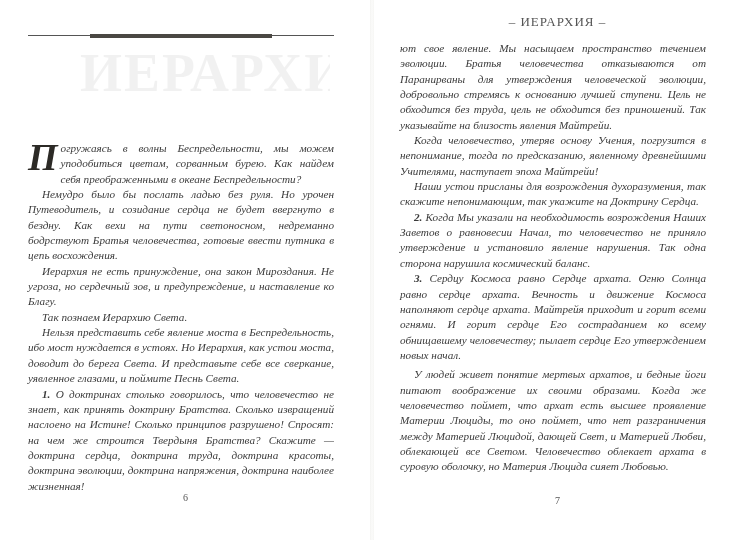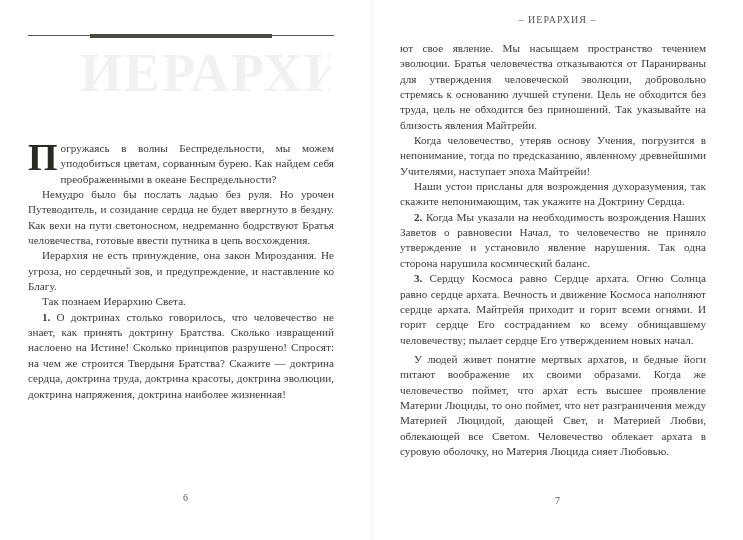--- a/index.html
+++ b/index.html
@@ -27,29 +27,29 @@
       background:#4a4843;
     }
     .ghost-title {
       position:absolute; left:80px; top:42px; width:250px; height:70px;
       opacity:0.05; color:#000;
       font-size:54px; font-weight:bold; letter-spacing:2px;
       overflow:hidden; white-space:nowrap;
     }
     .running-head {
       position:absolute; left:0; top:14px; width:371px;
-      text-align:center; font-size:10px; letter-spacing:1px; color:#555;
+      text-align:center; font-size:13px; letter-spacing:1px; color:#555;
     }
     .text-block {
       position:absolute; font-size:11.2px; line-height:15.35px;
       text-align:justify; color:#3b3b3b;
     }
     .page-left .text-block { left:28px; top:141px; width:306px; }
     .page-right .text-block { left:28px; top:41px; width:306px; }
-    .text-block p { margin:0; text-indent:14px; }
+    .text-block p { margin:0; text-indent:14px;font-style:italic; }
     .text-block p.no-indent { text-indent:0; }
     .text-block p.gap { margin-top:4px; }
     .num { font-weight:bold; }
     .dropcap {
       float:left; font-size:38px; line-height:31px; font-weight:bold;
       color:#2c2a26; margin:1px 3px 0 0; padding:0;
     }
     .page-number {
       position:absolute; top:492px; width:371px; text-align:center;
       font-size:10px; color:#555;
@@ -69,20 +69,21 @@
     <div class="rule-thick"></div>
     <div class="ghost-title">ИЕРАРХИЯ</div>
 
     <div class="text-block">
       <p class="no-indent">
         <span class="dropcap">П</span><span>огружаясь в волны Беспредельности, мы можем уподобиться цветам, сорванным бурею. Как найдем себя преображенными в океане Беспредельности?</span>
       </p>
       <p>Немудро было бы послать ладью без руля. Но урочен Путеводитель, и созидание сердца не будет ввергнуто в бездну. Как вехи на пути светоносном, недреманно бодрствуют Братья человечества, готовые ввести путника в цепь восхождения.</p>
       <p>Иерархия не есть принуждение, она закон Мироздания. Не угроза, но сердечный зов, и предупреждение, и наставление ко Благу.</p>
       <p>Так познаем Иерархию Света.</p>
+      <p>Нельзя представить себе явление моста в Беспредельность, ибо мост нуждается в устоях. Но Иерархия, как устои моста, доводит до берега Света. И представьте себе все сверкание, уявленное глазами, и поймите Песнь Света.</p>
       <p><span class="num">1.</span> <span>О доктринах столько говорилось, что человечество не знает, как принять доктрину Братства. Сколько извращений наслоено на Истине! Сколько принципов разрушено! Спросят: на чем же строится Твердыня Братства? Скажите — доктрина сердца, доктрина труда, доктрина красоты, доктрина эволюции, доктрина напряжения, доктрина наиболее жизненная!</span></p>
     </div>
 
     <div class="page-number">6</div>
   </div>
 
   <div class="page page-right">
     <div class="running-head">– ИЕРАРХИЯ –</div>
 
     <div class="text-block">

